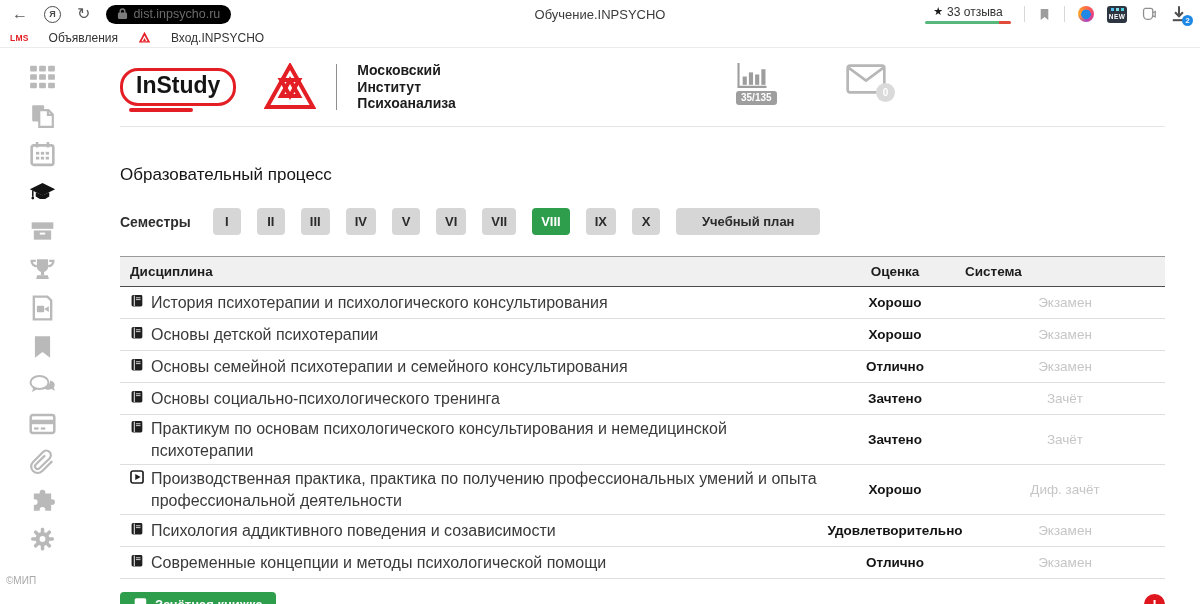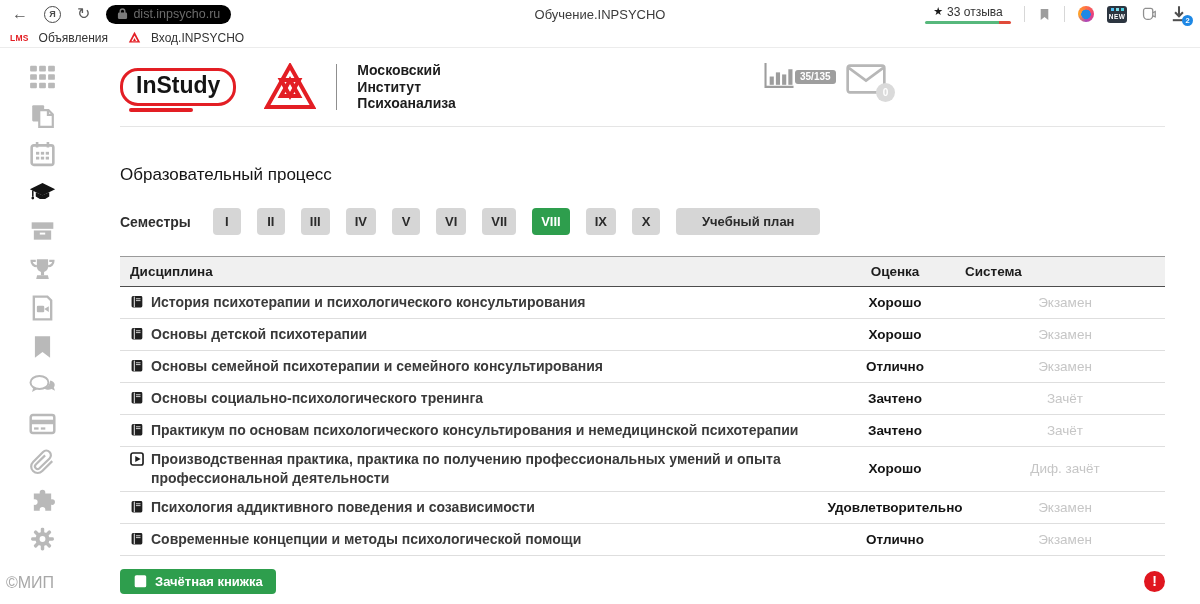--- a/index.html
+++ b/index.html
@@ -34,46 +34,46 @@
                background:#4fc3f7; box-shadow:5px 0 #80deea, 10px 0 #4dd0e1; }
   .new-badge span { font-size:6.5px; font-weight:bold; color:#fff; padding-bottom:2.5px; letter-spacing:.4px; }
   .glove { width:17px; height:17px; color:#8f8f8f; }
   .dl-wrap { position:relative; width:18px; height:18px; color:#4f4f4f; }
   .dl-badge { position:absolute; right:-5px; bottom:-3px; width:11px; height:11px; border-radius:50%;
               background:#1e88e5; color:#fff; font-size:7.5px; font-weight:bold;
               display:flex; align-items:center; justify-content:center; }
 
   .bookmarks-bar { height:20px; display:flex; align-items:center; gap:20px; padding:0 10px;
                    border-bottom:1px solid #ececec; background:#fff; }
-  .bm-item { display:flex; align-items:center; gap:10px; font-size:12px; color:#333; }
+  .bm-item { display:flex; align-items:center; gap:20px; font-size:12px; color:#333; }
   .lms-fav { color:#e31e24; font-weight:bold; font-size:8.5px; letter-spacing:.2px; }
   .tri-fav { width:13px; height:13px; }
 
   
   .app { display:flex; height:556px; }
   .sidebar { width:85px; display:flex; flex-direction:column; align-items:center;
              padding-top:16px; gap:12.5px; position:relative; }
   .side-item { width:27px; height:26px; color:#b9b9b9; cursor:pointer; }
   .side-item.active { color:#141414; }
   .side-icon { display:block; width:100%; height:100%; }
-  .side-footer { position:absolute; left:6px; bottom:12px; font-size:16px; color:#a8a8a8; }
+  .side-footer { position:absolute; left:6px; bottom:18px; font-size:10px; color:#a8a8a8; }
 
   .main { flex:1; padding:0 35px; position:relative; }
 
   
   .site-header { height:79px; display:flex; align-items:center; gap:20px;
                  border-bottom:1px solid #e5e5e5; position:relative; }
   .instudy { position:relative; border:3px solid #e31e24; border-radius:18px;
              padding:1px 13px 4px; font-size:23px; font-weight:bold; color:#141414; }
   .instudy::after { content:""; position:absolute; left:6px; bottom:-9px; width:58%; height:4px;
              background:#e31e24; border-radius:2px; }
   .valknut { width:52px; height:48px; color:#e31e24; margin-left:8px; }
   .hsep { width:1px; height:46px; background:#8f8f8f; }
   .inst-name { font-size:14px; font-weight:bold; color:#1c1c1c; line-height:1.2; }
-  .stats { position:absolute; left:643px; top:14px; display:flex; align-items:center; }
+  .stats { position:absolute; left:616px; top:14px; display:flex; flex-direction:column; }
   .barchart { width:32px; height:28px; color:#9d9d9d; }
   .progress-badge { margin-top:1px; background:#9e9e9e; color:#fff; font-size:10px; font-weight:bold;
                     border-radius:3px; padding:1px 5px 2px; }
   .mailwrap { position:absolute; left:726px; top:16px; width:40px; height:30px; color:#b7b7b7; }
   .mail-badge { position:absolute; right:-9px; bottom:-8px; width:19px; height:19px; border-radius:50%;
                 background:#dadada; color:#fff; font-size:10px; font-weight:bold;
                 display:flex; align-items:center; justify-content:center; }
 
   
   .heading { margin-top:38px; font-size:17px; font-weight:normal; color:#141414; }
@@ -87,21 +87,21 @@
 
   
   .gtable { margin-top:21px; border-top:1px solid #9a9a9a; }
   .thead { display:flex; align-items:center; background:#f0f0f0; height:30px;
            border-bottom:1px solid #4d4d4d; font-size:13.5px; font-weight:bold; color:#1d1d1d; }
   .col-disc { flex:1; padding-left:10px; }
   .col-grade { width:140px; text-align:center; }
   .col-sys { width:200px; text-align:left; }
   .trow { display:flex; align-items:center; border-bottom:1px solid #dedede; min-height:32px; padding:3px 0; }
   .disc-cell { flex:1; padding-left:10px; display:flex; align-items:flex-start; gap:7px;
-               font-size:14px; color:#3a3a3a; line-height:1.35;font-weight:bold; }
+               font-size:16px; color:#3a3a3a; line-height:1.35; }
   .row-icon { width:14px; height:14px; color:#1f1f1f; flex:0 0 14px; margin-top:2px; }
   .grade-cell { width:140px; text-align:center; font-size:13.5px; font-weight:bold; color:#141414; }
   .sys-cell { width:200px; text-align:center; font-size:13.5px; color:#c6c6c6; }
 
   .bottom-row { margin-top:13px; display:flex; align-items:center; justify-content:space-between; }
   .gradebook-btn { display:flex; align-items:center; gap:7px; background:#2e9e4d; color:#fff;
                    border:none; border-radius:4px; padding:5px 13px; font-size:13px; font-weight:bold;
                    font-family:inherit; cursor:pointer; }
   .btn-book { width:15px; height:15px; color:#fff; }
   .alert-circle { width:21px; height:21px; border-radius:50%; background:#e0161f; color:#fff;

